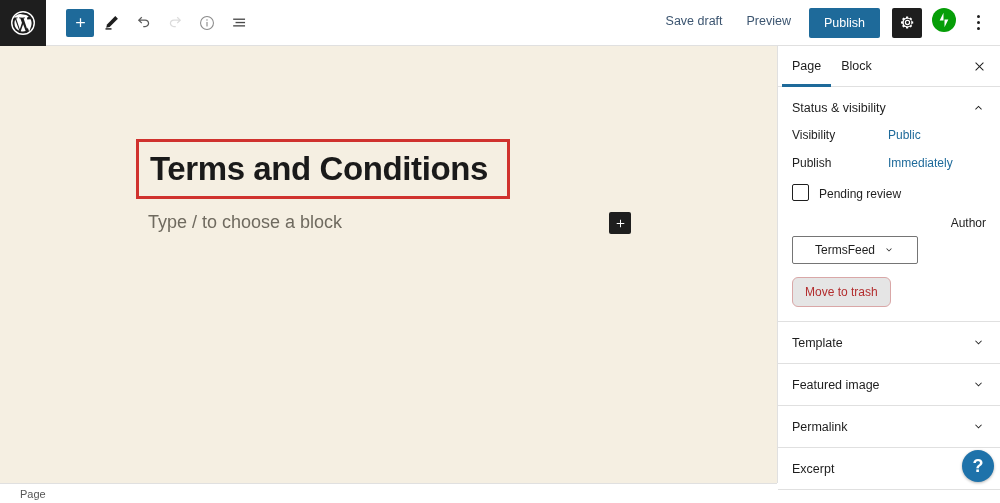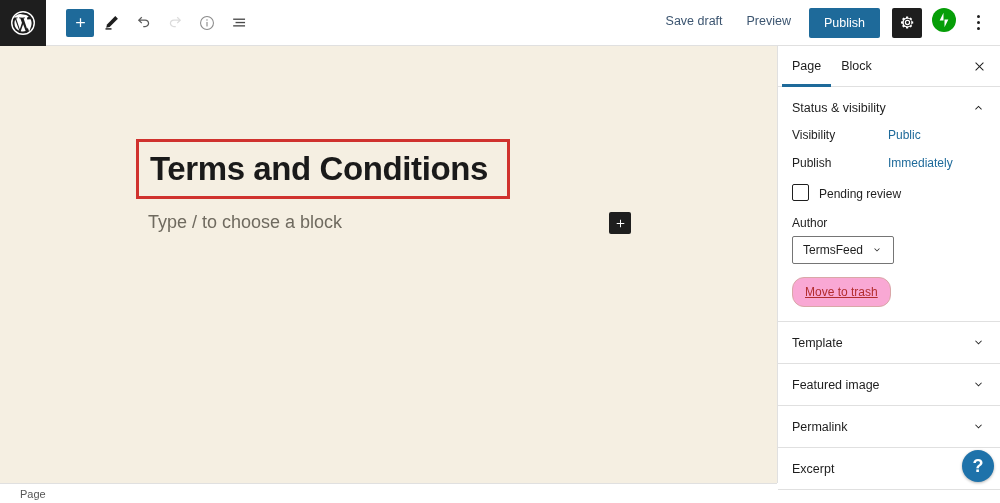--- a/index.html
+++ b/index.html
@@ -129,32 +129,31 @@
   .row-value {
     font-size: 12px; color: #1e6a9a; background: none; border: none;
     cursor: pointer; padding: 0; font-family: Liberation Sans, sans-serif;
   }
   .checkrow { display: flex; align-items: flex-end; gap: 10px; margin-bottom: 15px; }
   .checkbox {
     width: 17px; height: 17px; border: 1.5px solid #1e1e1e; background: #fff;
     border-radius: 2px; cursor: pointer; flex: 0 0 17px;
   }
   .checkrow span { font-size: 12px; color: #1e1e1e; }
-  .field-label { font-size: 12px; color: #1e1e1e; margin-bottom: 6px; display: block; }
+  .field-label { font-size: 12px; color: #1e1e1e; margin-bottom: 6px; display: block; text-align: right; }
   .select-box {
     display: inline-flex; align-items: center; gap: 8px;
-    border: 1px solid #757575; border-radius: 2px; padding: 6px 10px;
+    border: 1px solid #757575; border-radius: 2px; padding: 6px 22px;
     font-size: 12px; color: #1e1e1e; cursor: pointer; background: #fff;
     margin-bottom: 13px;
   }
   .trash-btn {
-    display: block; border: 1px solid #d9a7a7; color: #b32d2e; background: #f9a8d4;
-    border-radius: 12px; padding: 7px 12px; font-size: 12px; cursor: pointer;
+    display: block; border: 1px solid #d9a7a7; color: #b32d2e; background: #e5e5e5;
+    border-radius: 6px; padding: 7px 12px; font-size: 12px; cursor: pointer;
     font-family: "Liberation Sans", sans-serif;
-    text-decoration: underline;
   }
 
   .help-fab {
     position: absolute; left: 962px; top: 450px; width: 32px; height: 32px;
     border-radius: 50%; background: #1e72aa; color: #fff;
     display: flex; align-items: center; justify-content: center;
     font-size: 18px; font-weight: bold; cursor: pointer; z-index: 50;
     box-shadow: 0 1px 3px rgba(0,0,0,.3);
   }
 </style>

